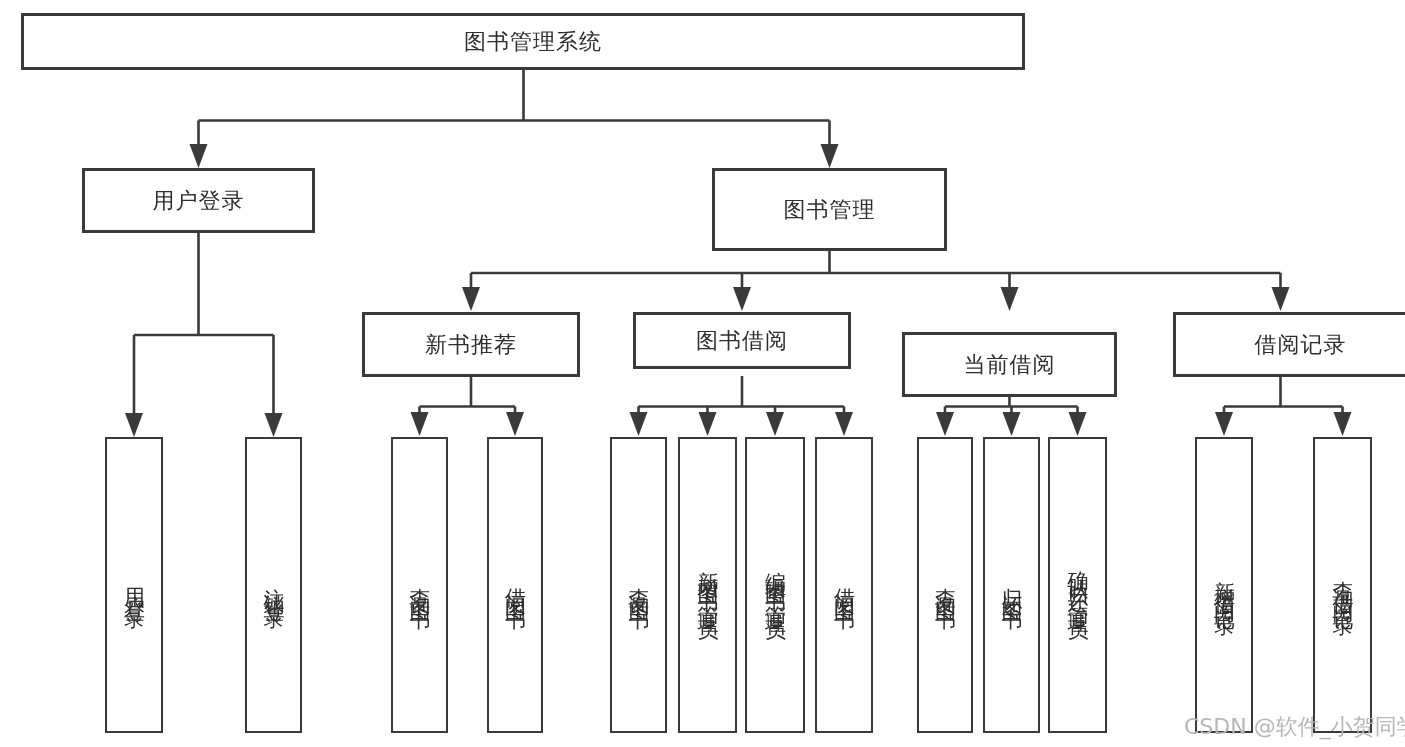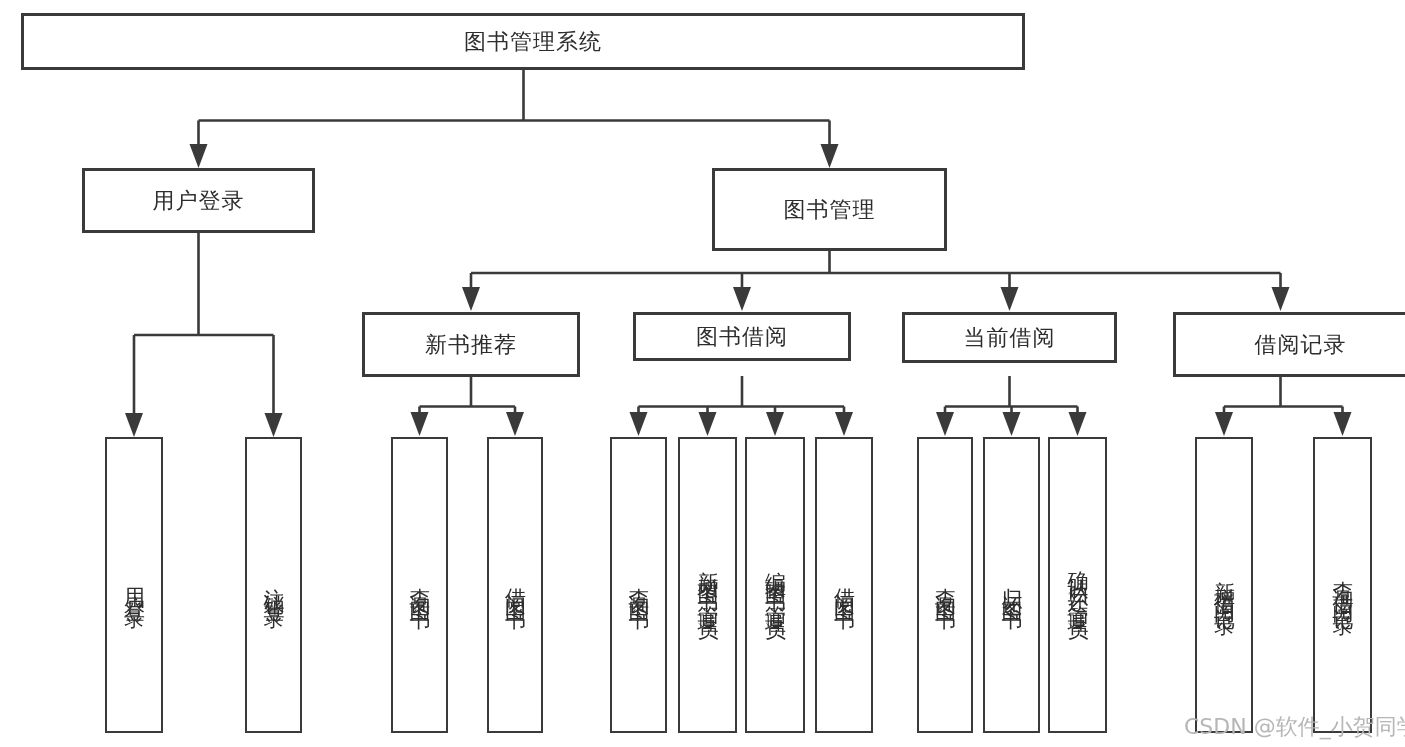--- a/index.html
+++ b/index.html
@@ -98,22 +98,22 @@
     <path class="arrow" d="M1215,412 H1233 L1224,436 Z"></path>
     <path class="arrow" d="M1333.5,412 H1351.5 L1342.5,436 Z"></path>
   </svg>
 
   <div class="hbox" style="left:21px; top:13px; width:1004px; height:57px;padding-left:20px;">图书管理系统</div>
 
   <div class="hbox" style="left:82px; top:168px; width:233px; height:65px;">用户登录</div>
   <div class="hbox" style="left:712px; top:168px; width:235px; height:83px;">图书管理</div>
 
   <div class="hbox" style="left:362px; top:312px; width:218px; height:65px;">新书推荐</div>
-  <div class="hbox" style="left:633px; top:312px; width:218px; height:49px;">图书借阅</div>
-  <div class="hbox" style="left:902px; top:312px; width:215px; height:51px;">当前借阅</div>
+  <div class="hbox" style="left:633px; top:312px; width:218px; height:57px;">图书借阅</div>
+  <div class="hbox" style="left:902px; top:332px; width:215px; height:65px;">当前借阅</div>
   <div class="hbox" style="left:1173px; top:312px; width:255px; height:65px;">借阅记录</div>
 
   <div class="vbox" style="left:105px; top:437px; width:58px; height:296px;">用户登录</div>
   <div class="vbox" style="left:245px; top:437px; width:57px; height:296px;">注销登录</div>
 
   <div class="vbox" style="left:391px; top:437px; width:57px; height:296px;">查询图书</div>
   <div class="vbox" style="left:487px; top:437px; width:56px; height:296px;">借阅图书</div>
 
   <div class="vbox" style="left:610px; top:437px; width:57px; height:296px;">查询图书</div>
   <div class="vbox" style="left:678px; top:437px; width:59px; height:296px;">新增图书（管理员）</div>

